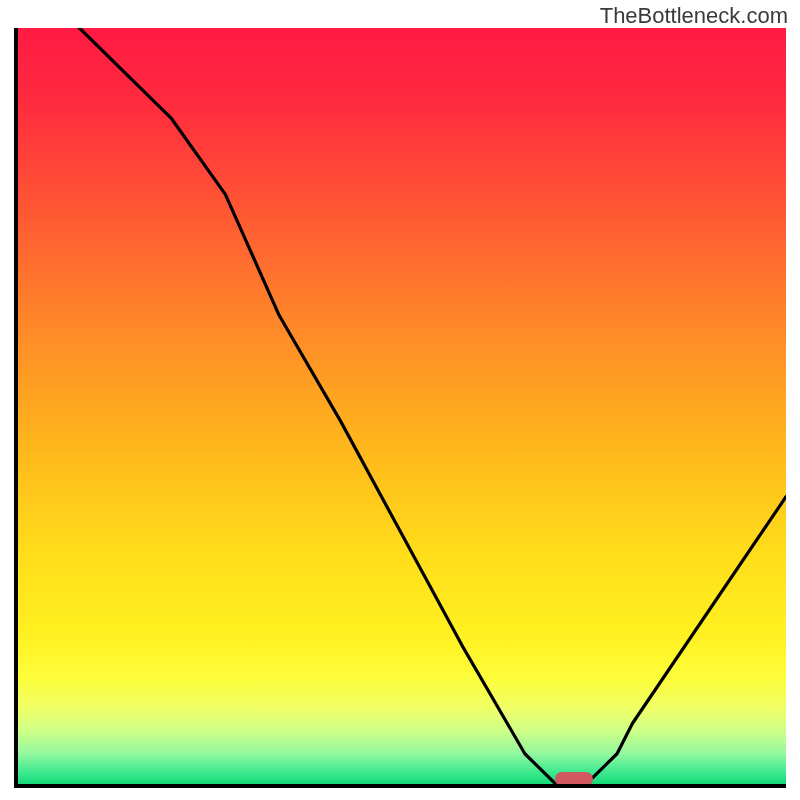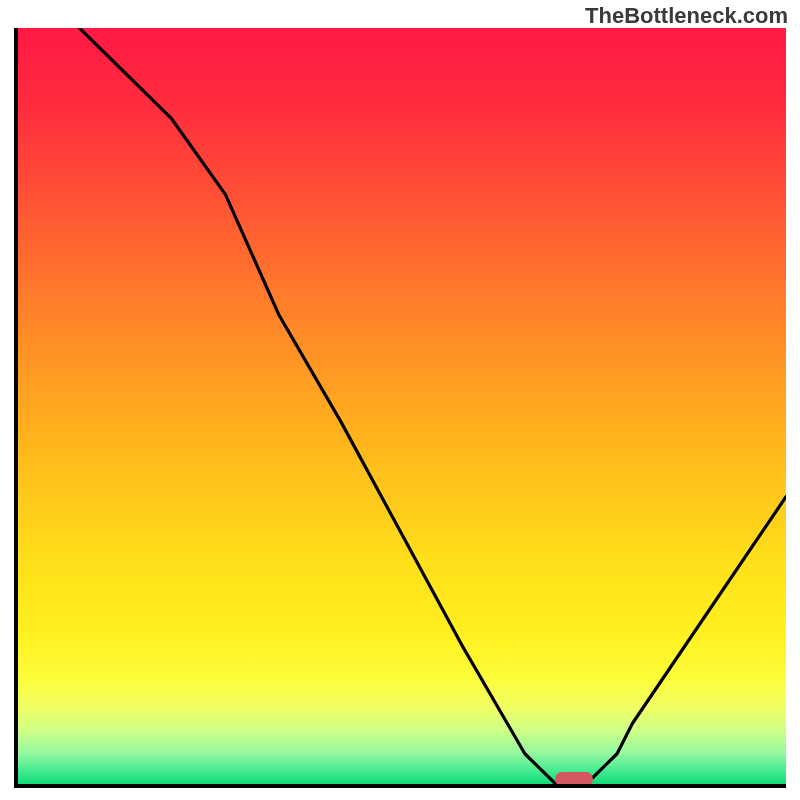--- a/index.html
+++ b/index.html
@@ -9,21 +9,21 @@
     background: #fff;
     position: relative;
     font-family: Arial, sans-serif;
   }
   .watermark {
     position: absolute;
     top: 3px;
     right: 12px;
     color: #3a3a3a;
     font-size: 22px;
-    font-weight: 700;
+    font-weight: 400;
     letter-spacing: 0px;
     z-index: 10;
   }
   .chart-container {
     position: absolute;
     top: 28px;
     left: 14px;
     width: 772px;
     height: 760px;
   }

